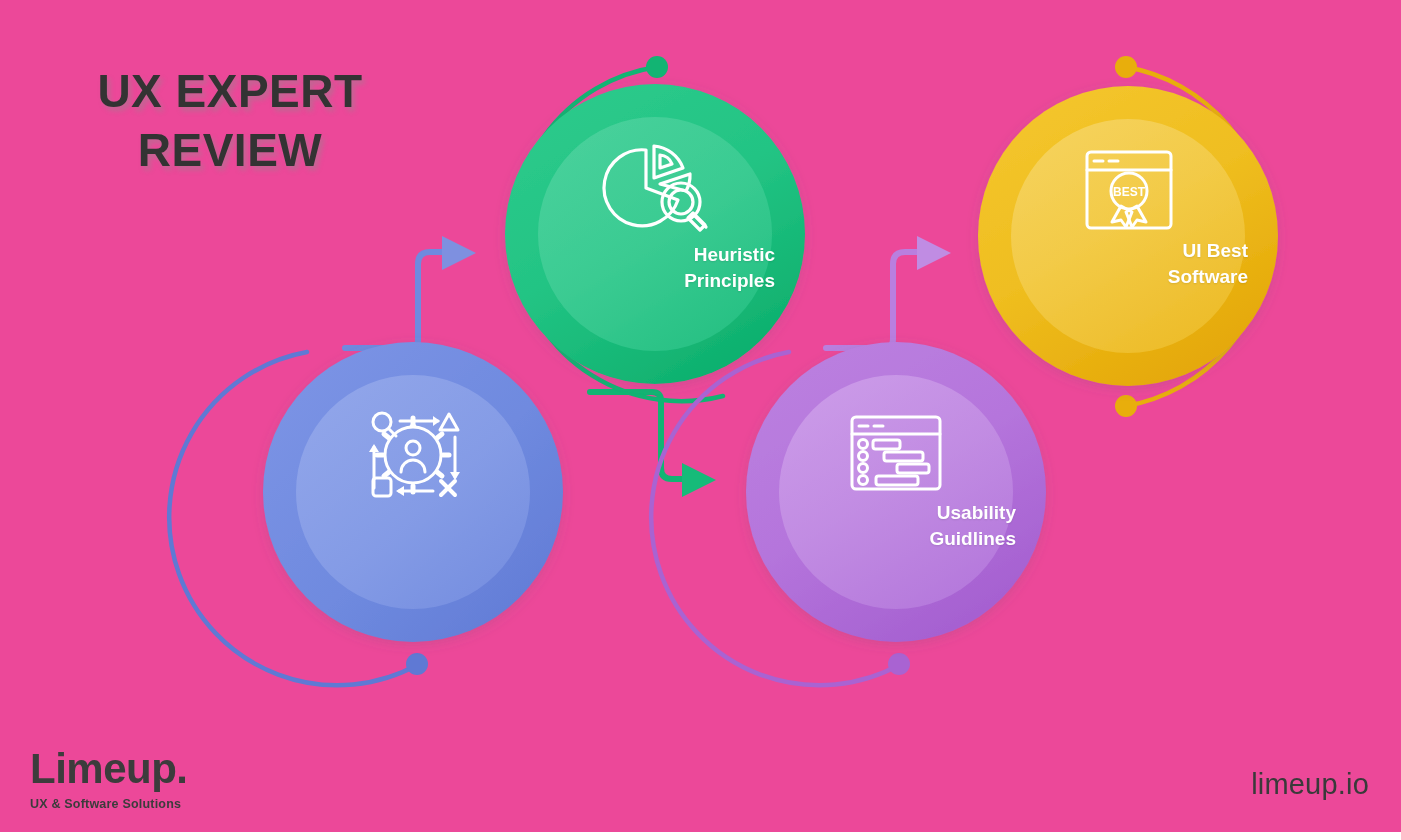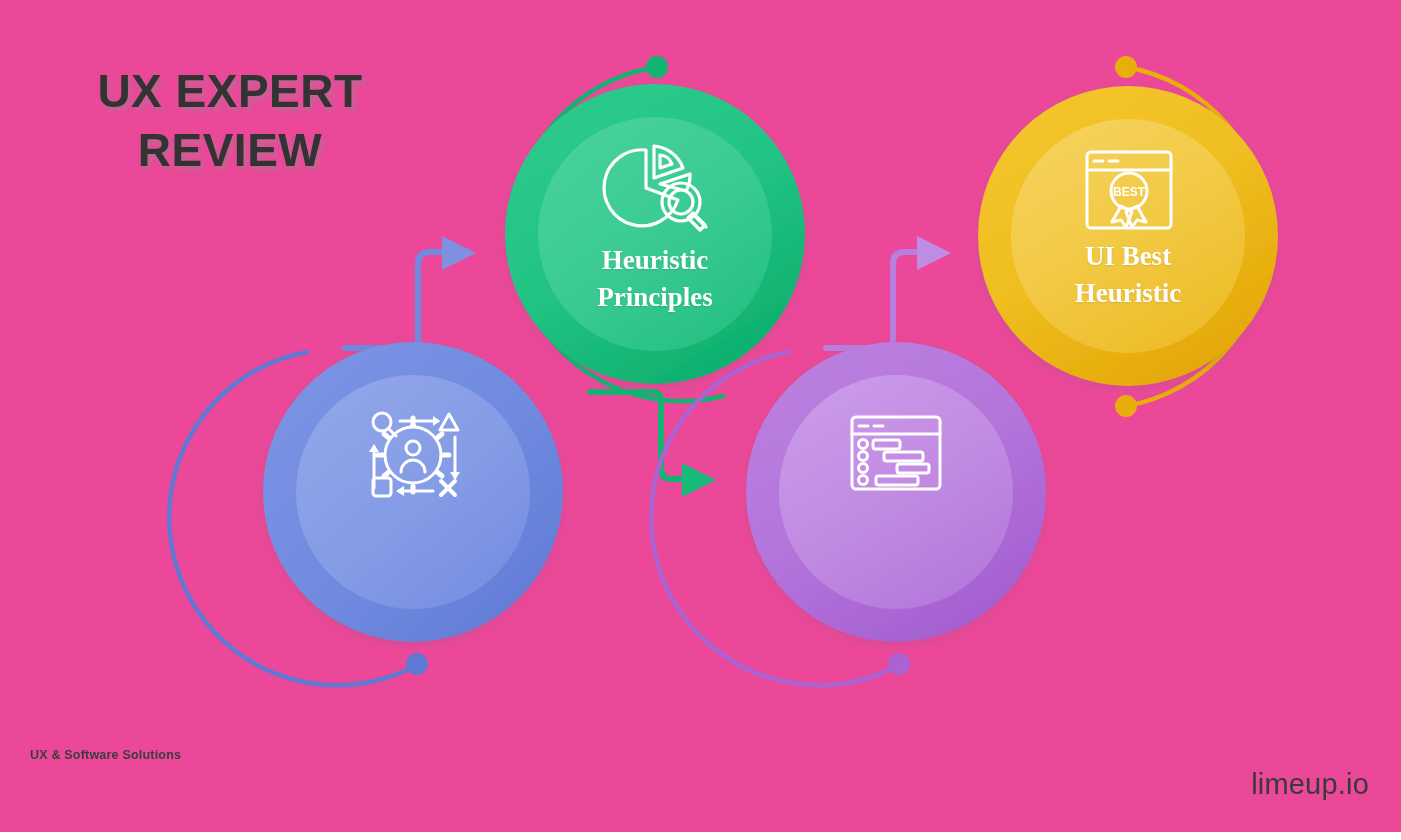--- a/index.html
+++ b/index.html
@@ -39,46 +39,46 @@
     position: absolute;
     left: 0;
     top: 0;
     width: 1401px;
     height: 840px;
   }
 
   
   .node-label {
     position: absolute;
-    text-align: center;
+    text-align: right;
     color: #ffffff;
     font-weight: bold;
-    font-size: 27px;
+    font-size: 19px;
     line-height: 1.38;
     white-space: pre-line;
     text-shadow: 0 1px 2px rgba(0,0,0,0.10);
     pointer-events: none;
-    font-family: Liberation Serif, serif;
   }
 
   
   #logo {
     position: absolute;
     left: 30px;
     top: 748px;
     width: 260px;
   }
   #logo-word {
     font-size: 42px;
     font-weight: bold;
     letter-spacing: -0.5px;
     color: #3c3c3c;
     line-height: 1;
   }
   #logo-tag {
+    margin-top: 7px;
     font-size: 12.5px;
     font-weight: bold;
     letter-spacing: 0.2px;
     color: #3c3c3c;
   }
   #site {
     position: absolute;
     right: 32px;
     top: 768px;
     font-size: 29px;
@@ -283,23 +283,26 @@
         <path d="M1137 206 l9 16 -9 -2 -5 7 -6 -15 z"></path>
       </g>
       <text x="1129" y="196" text-anchor="middle" font-family="Liberation Sans, sans-serif" font-size="12" font-weight="bold" fill="#ffffff">BEST</text>
     </g>
   </svg>
 
 
   <div class="node-label" style="left:535px; top:242px; width:240px;">Heuristic
 Principles</div>
 
+  <div class="node-label" style="left:776px; top:500px; width:240px;">Usability
+Guidlines</div>
 
   <div class="node-label" style="left:1008px; top:238px; width:240px;">UI Best
-Heuristic</div>
+Software</div>
 
   <div id="logo">
+    <div id="logo-word">Limeup.</div>
     <div id="logo-tag">UX &amp; Software Solutions</div>
   </div>
 
   <div id="site">limeup.io</div>
 
 </div>
 
 </body></html>

